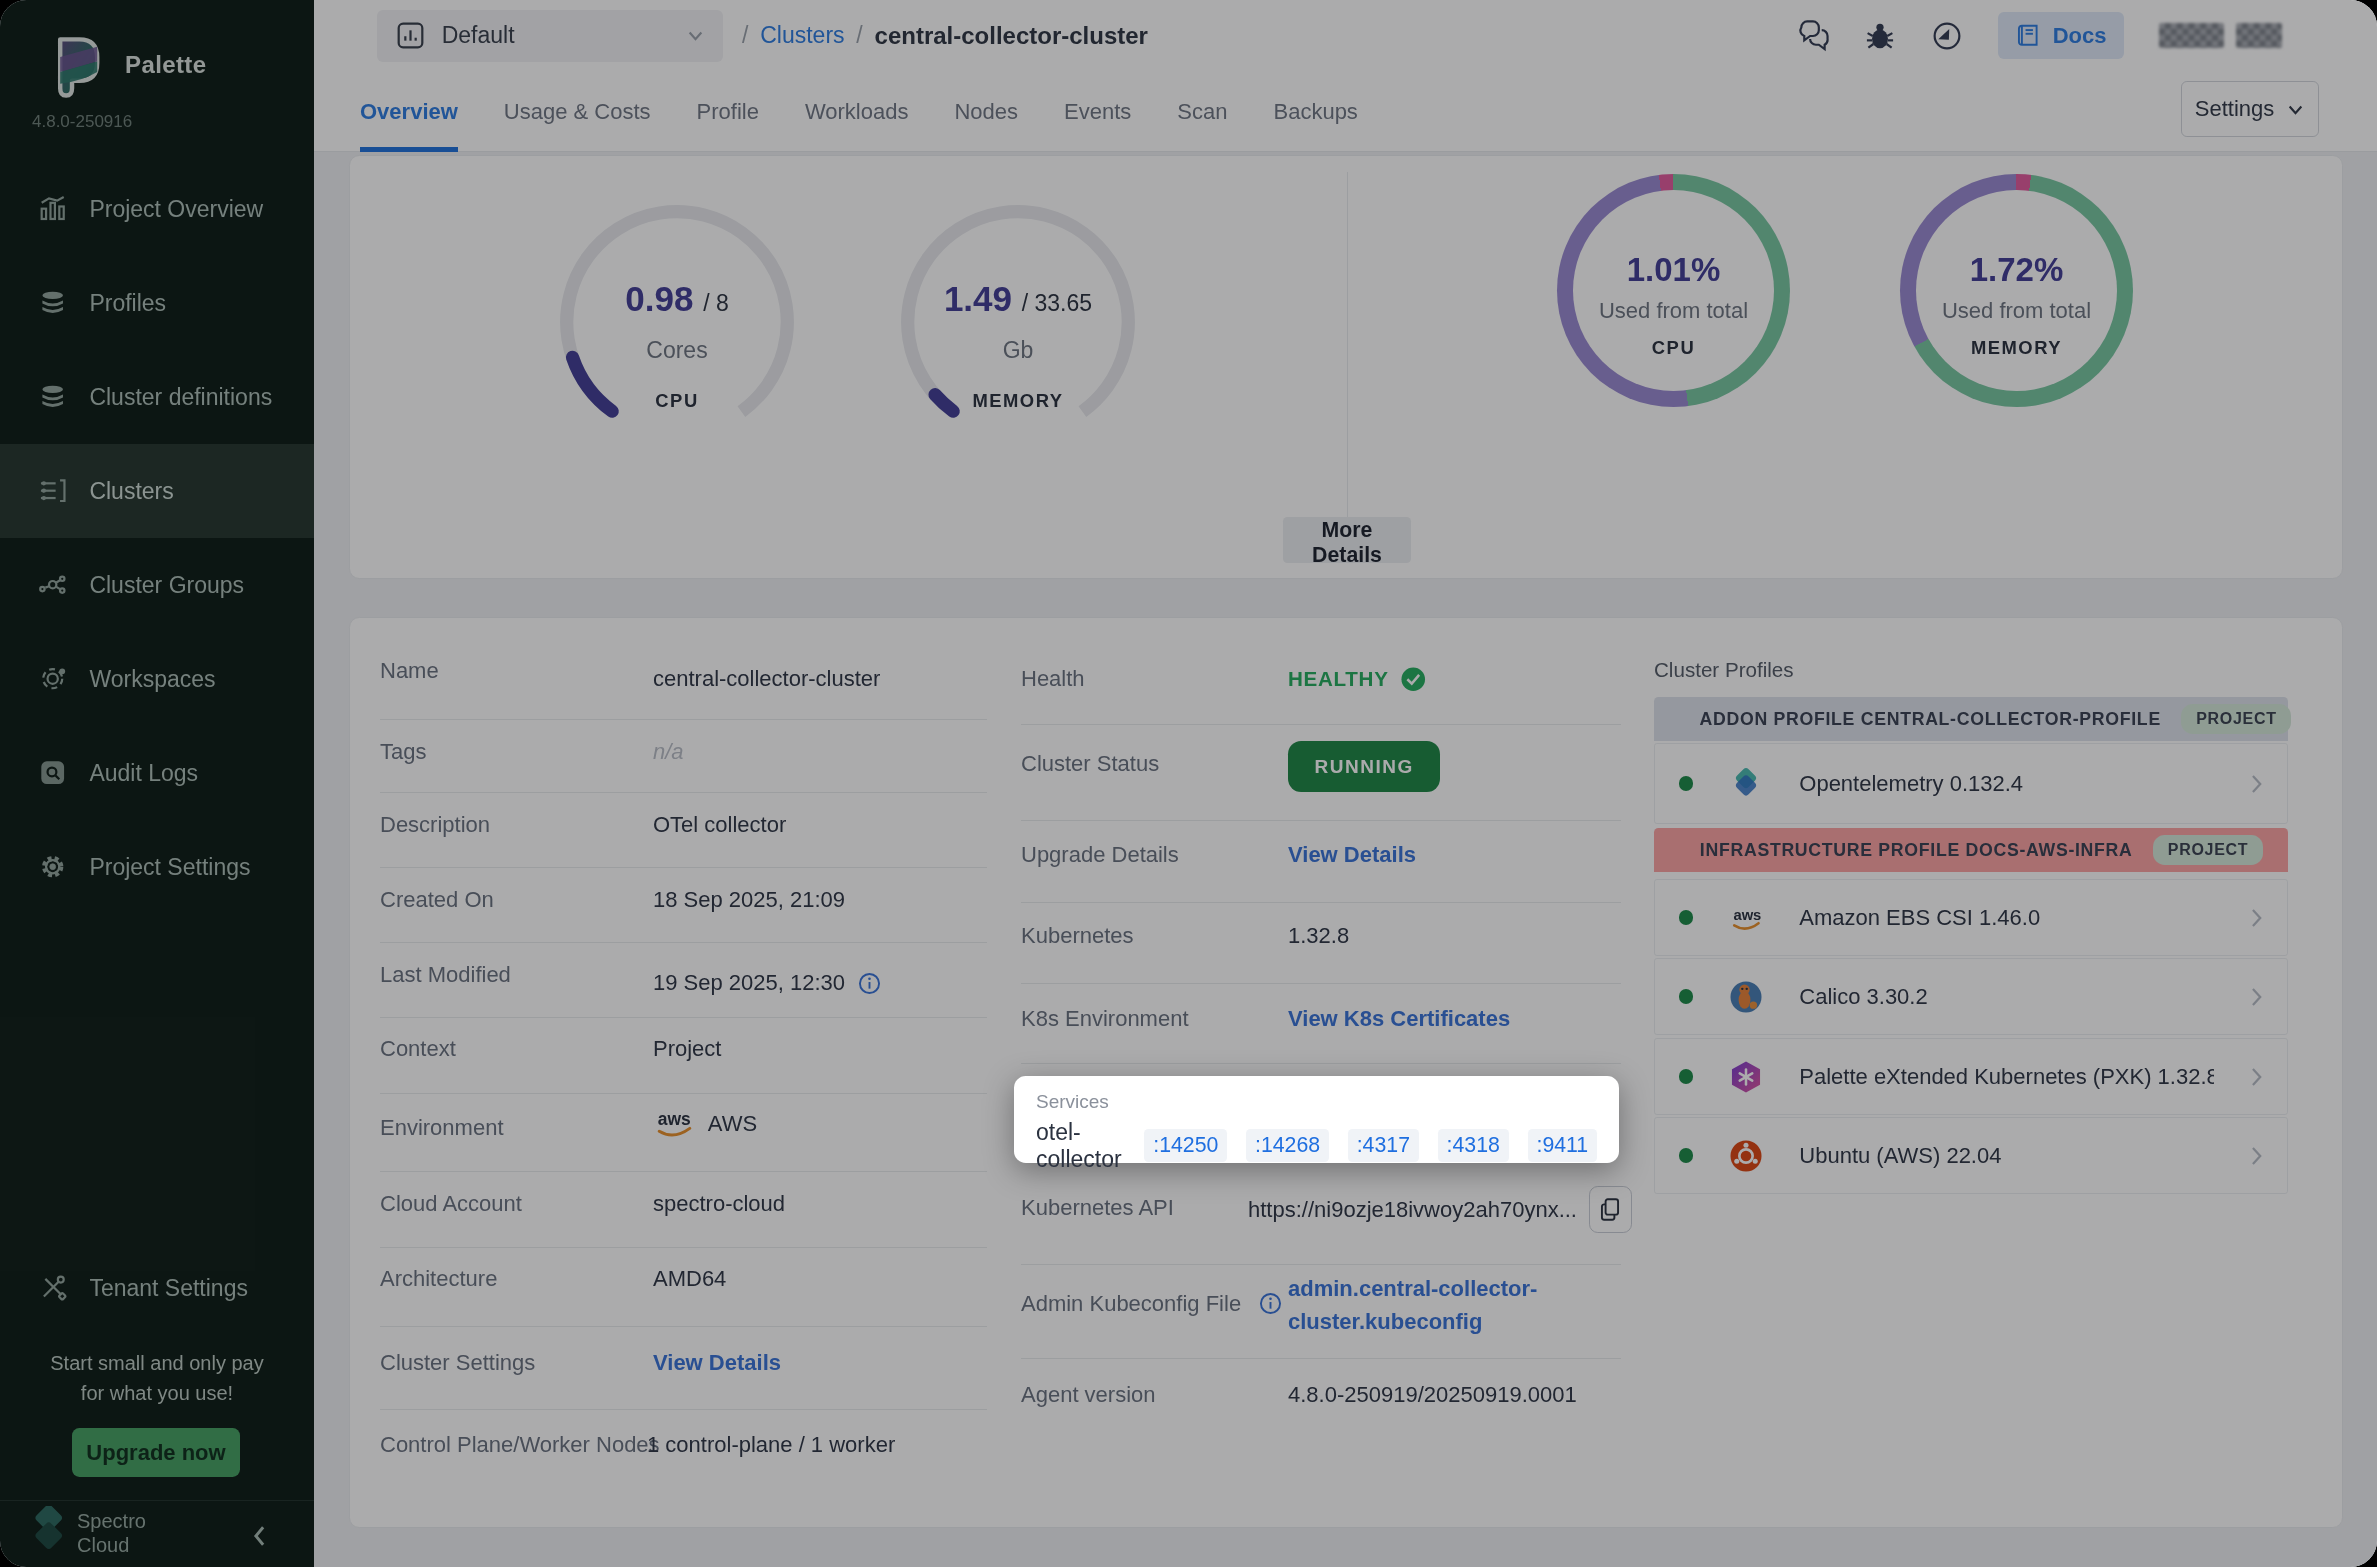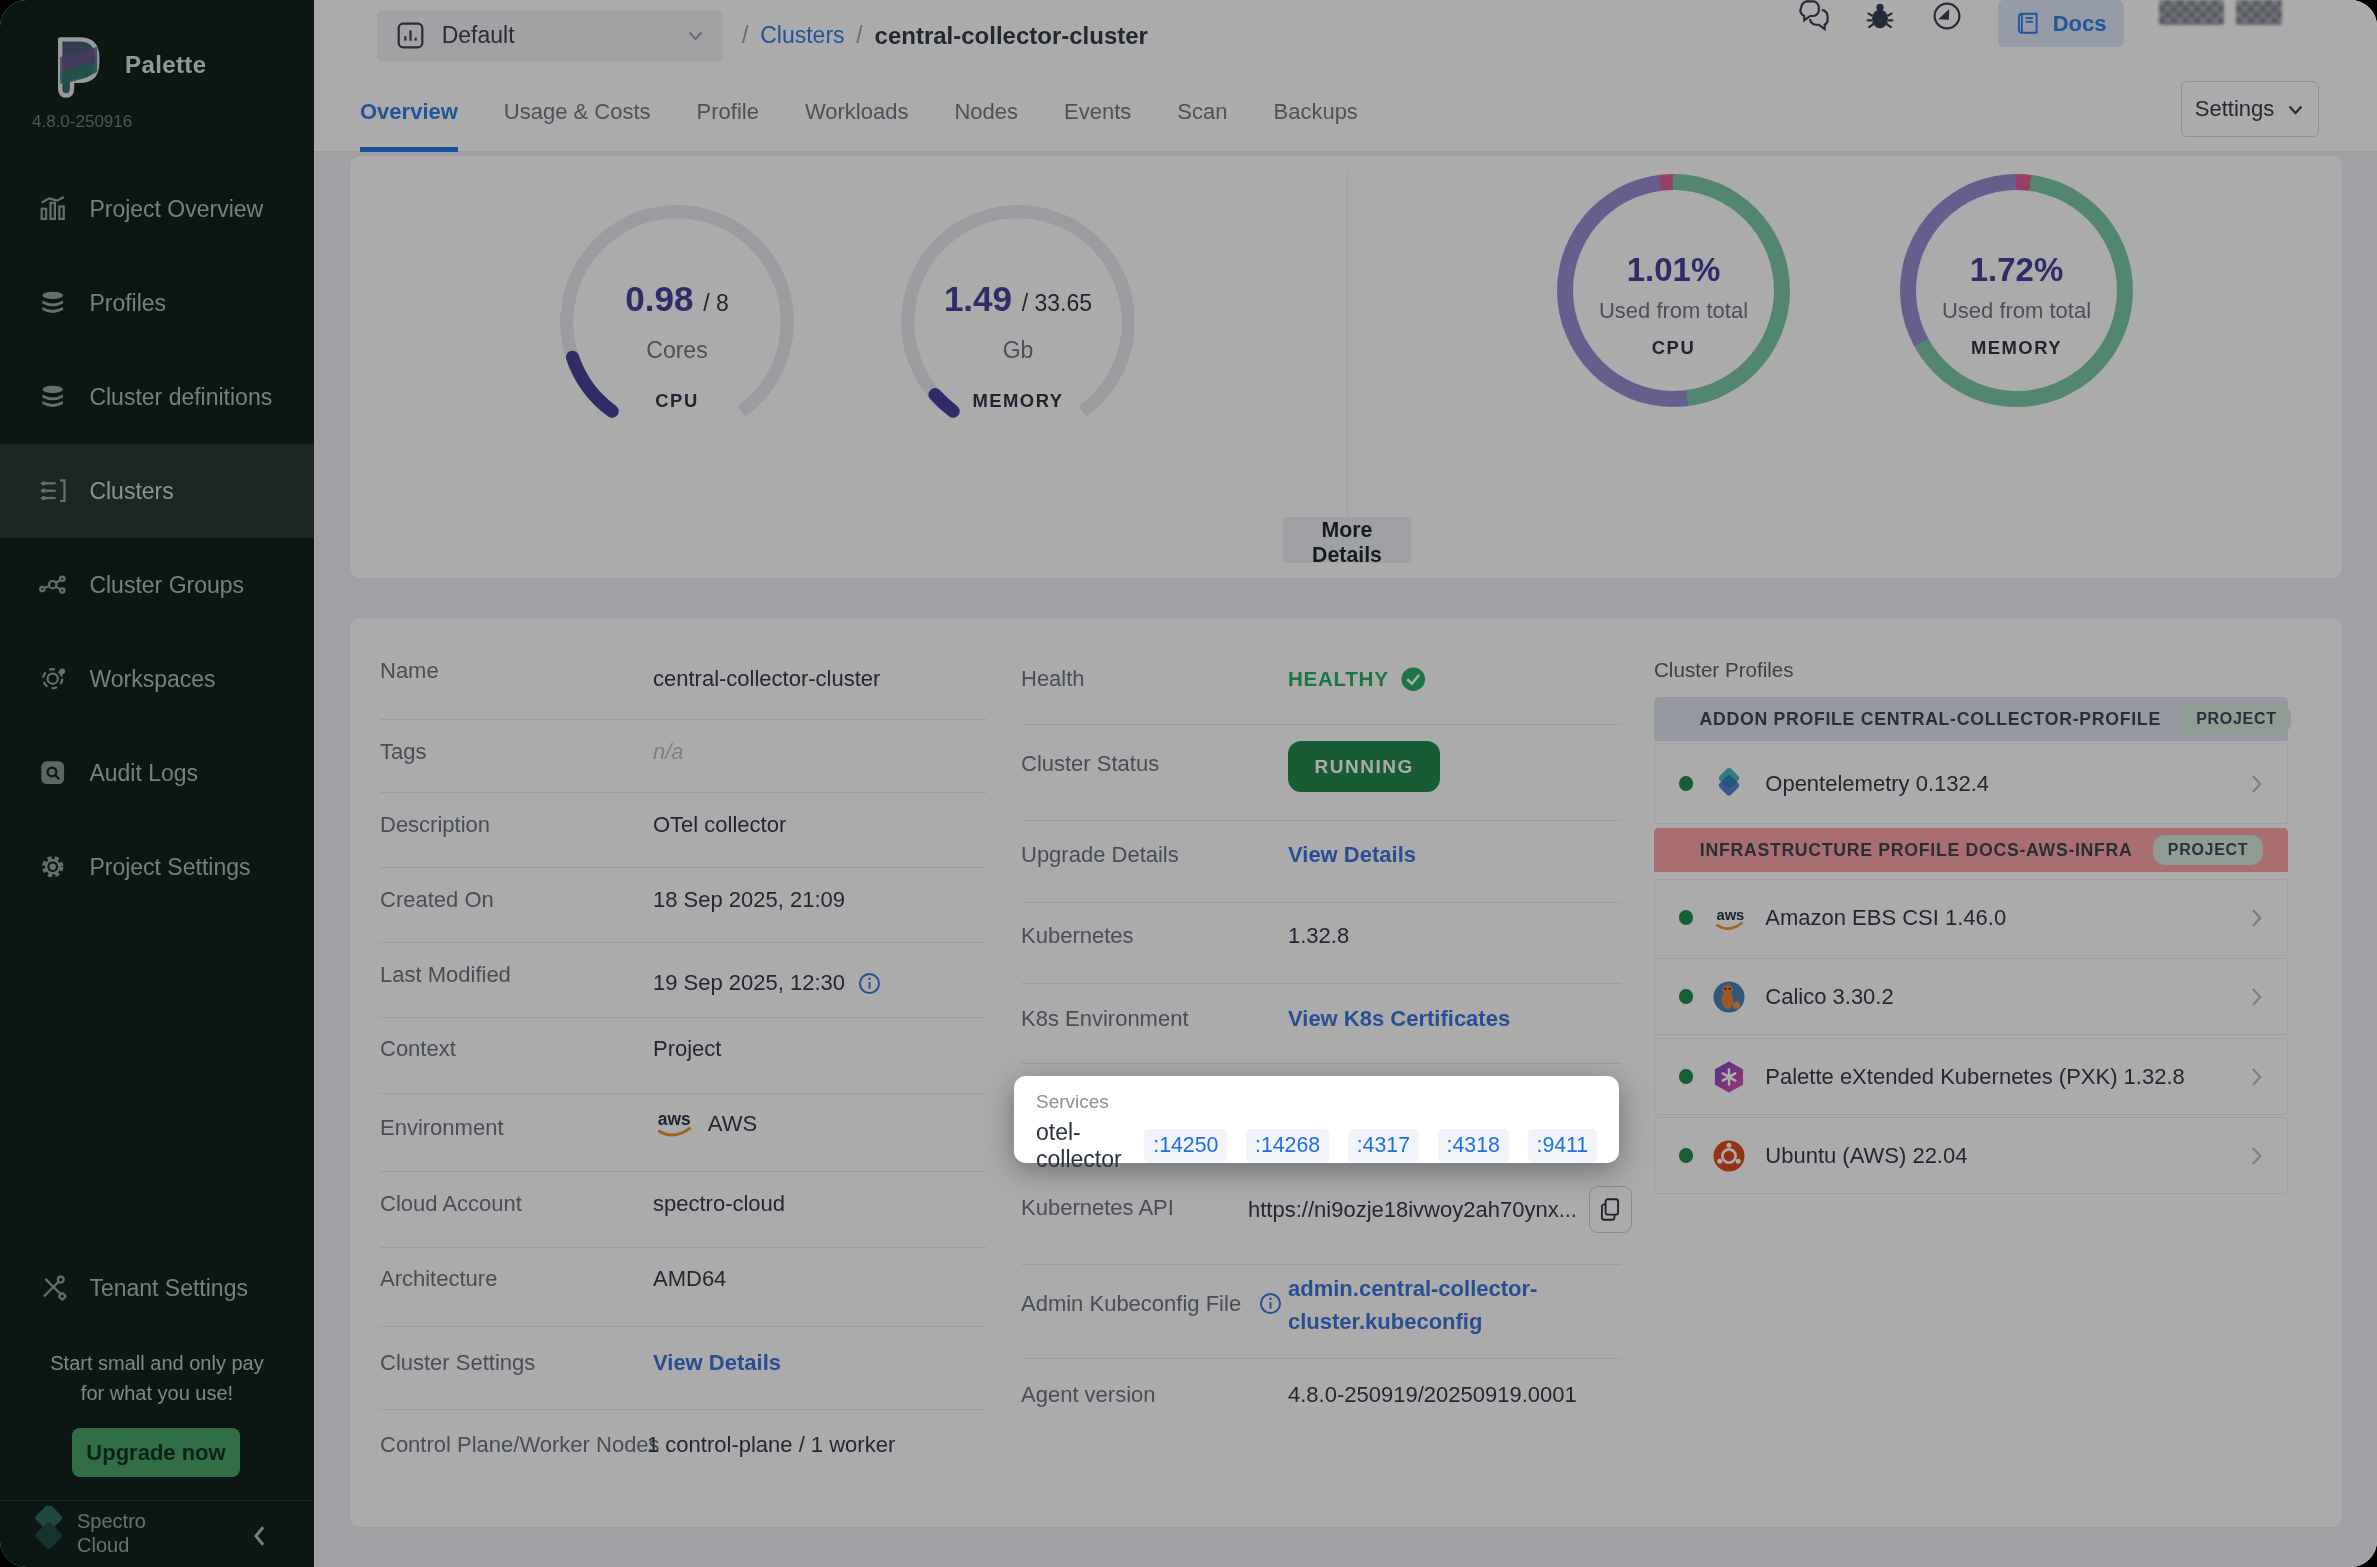--- a/index.html
+++ b/index.html
@@ -28,21 +28,21 @@
   
   #main{position:absolute;left:314px;top:0;width:2064px;height:1568px;}
   #topbar{position:absolute;left:0;top:0;width:2064px;height:71px;background:#fff;}
   .proj-select{position:absolute;left:63px;top:9.6px;width:346px;height:52px;background:#f1f2f5;border-radius:5.9px;
      display:flex;align-items:center;gap:16px;padding:0 17.7px;box-sizing:border-box;cursor:pointer;}
   .proj-select .txt{font-size:23px;color:#39404d;flex:1;}
   .crumbs{position:absolute;left:428px;top:0;height:71px;display:flex;align-items:center;gap:11.8px;}
   .crumb-sep{font-size:23px;color:#9aa1ab;}
   .crumb-link{font-size:23px;color:#2e7de1;cursor:pointer;}
   .crumb-cur{font-size:24px;font-weight:600;color:#303845;}
-  .top-icons{position:absolute;right:96px;top:0;height:71px;display:flex;align-items:flex-start;gap:35px;}
+  .top-icons{position:absolute;right:96px;top:0;height:71px;display:flex;align-items:center;gap:35px;}
   .tool-ic{width:32px;height:32px;color:#333c53;cursor:pointer;}
   .docs-pill{display:flex;align-items:center;gap:10.3px;background:#dfe9f8;border-radius:5.9px;padding:10.3px 17.7px;cursor:pointer;}
   .docs-pill span{font-size:22px;font-weight:600;color:#2e7de1;}
   .redacted{display:flex;gap:11.8px;align-items:center;}
   .redacted i{display:block;height:25px;border-radius:2.2px;filter:blur(1.5px);
      background:repeating-conic-gradient(#7e838b 0 25%,#a9adb4 0 50%) 0 0/11.8px 11.8px;}
   
   #tabsbar{position:absolute;left:0;top:71px;width:2064px;height:81px;background:#fff;border-bottom:0.7px solid #e6e8ec;box-sizing:border-box;}
   .tabs{position:absolute;left:46px;top:0;height:81px;display:flex;gap:46px;align-items:center;}
   .tab{font-size:22px;color:#707784;height:81px;display:flex;align-items:center;cursor:pointer;position:relative;}
@@ -88,21 +88,21 @@
   .svc-row{display:flex;align-items:center;gap:19px;margin-top:5.9px;}
   .svc-name{font-size:23px;color:#2b3240;}
   .port-chip{font-size:21.3px;color:#1f6fe0;background:#f0f3f7;border-radius:4.4px;padding:3.7px 8.8px;cursor:pointer;}
   
   .cp-title{position:absolute;font-size:20.6px;color:#555d69;}
   .cp-head{position:absolute;left:1304px;width:634px;height:44px;border-radius:4.4px 4.4px 0 0;display:flex;align-items:center;gap:20.6px;
      padding:0 25px;box-sizing:border-box;cursor:pointer;}
   .cp-head .ht{font-size:17.7px;font-weight:700;letter-spacing:0.7px;color:#3a4254;white-space:nowrap;}
   .badge{font-size:16px;font-weight:700;color:#3c4452;background:#d5e8da;border-radius:11.8px;padding:5.9px 14.7px;letter-spacing:0.7px;}
   .cp-row{position:absolute;left:1304px;width:634px;background:#fff;border:0.7px solid #eceef1;border-radius:2.9px;display:flex;
-     align-items:center;gap:19px;padding:0 23.6px;box-sizing:border-box;cursor:pointer;}
+     align-items:center;gap:36px;padding:0 23.6px;box-sizing:border-box;cursor:pointer;}
   .dot{width:14.7px;height:14.7px;border-radius:50%;background:#1d8a4a;flex:0 0 14.7px;}
   .cp-row .nm{font-size:22px;color:#2f3747;flex:1;white-space:nowrap;overflow:hidden;}
   .pkg-ic{width:34px;height:34px;flex:0 0 34px;}
   
   #dim{position:absolute;inset:0;background:rgba(8,10,12,.34);z-index:40;pointer-events:none;}
 </style>
 </head>
 <body>
 
 <div id="window">

